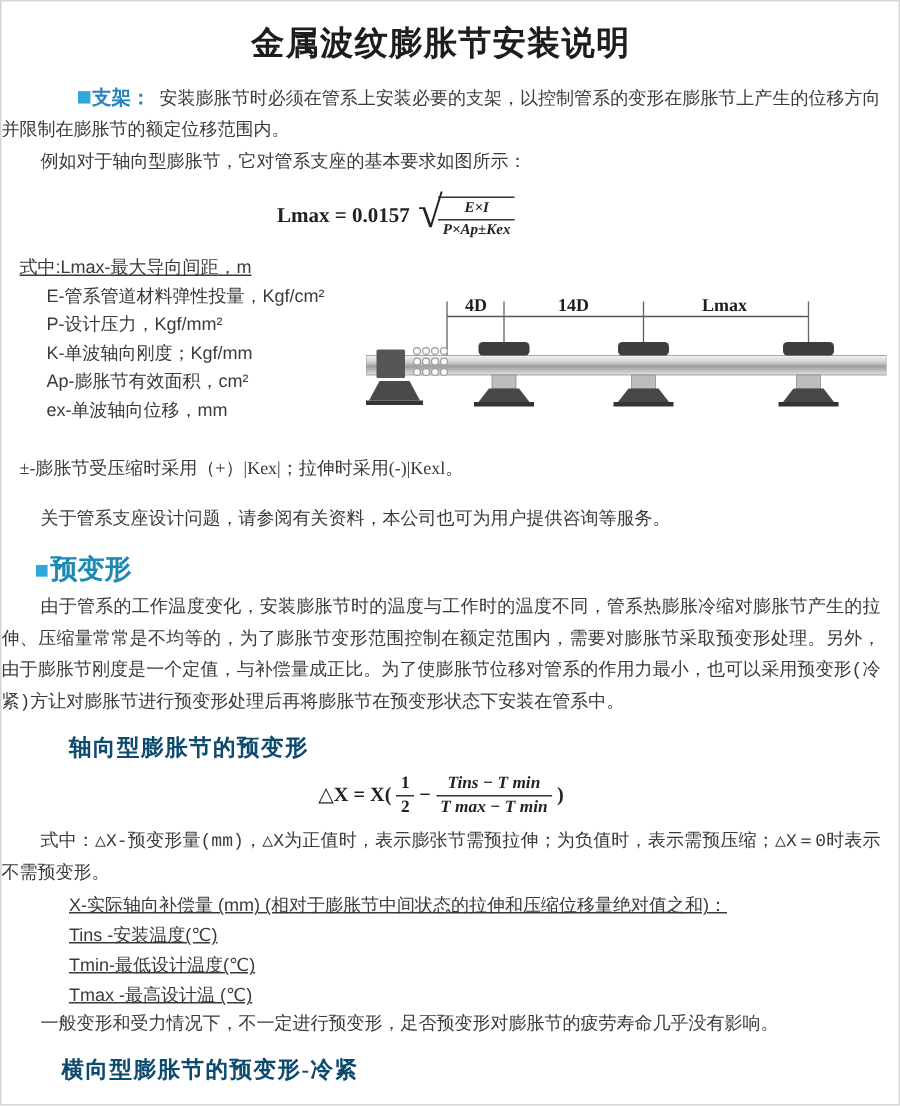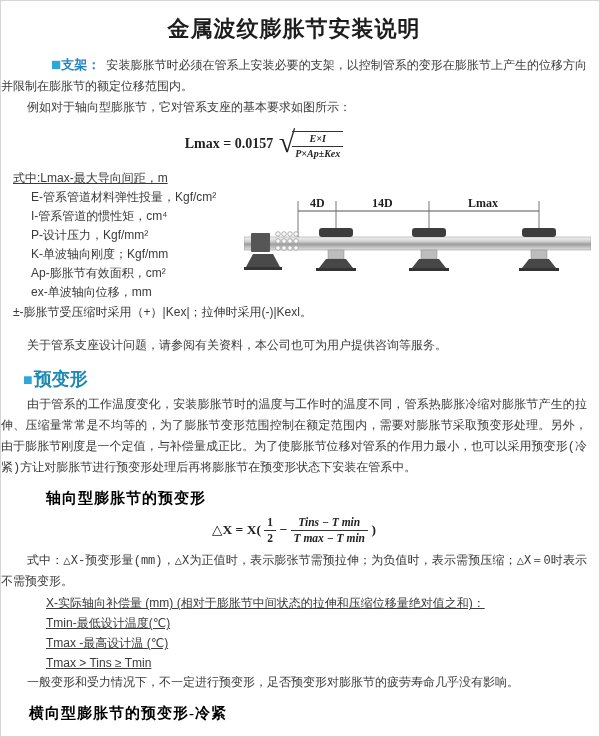--- a/index.html
+++ b/index.html
@@ -64,37 +64,37 @@
   
   .vars-row{position:relative;margin-top:3px;height:133px;}
   .var-line{
     margin:0 0 0 30px;
     font-size:12px;
     line-height:19px;
     white-space:nowrap;
   }
   .var-first{margin-left:12px;text-decoration:underline;}
   .diagram{position:absolute;top:26px;left:243px;}
-  .pm-line{margin:1px 0 0 12px;font-size:12px;line-height:19px;}
+  .pm-line{margin:1px 0 0 12px;font-size:12px;line-height:19px;font-family:Liberation Serif, serif;}
   .note-line{margin:14px 0 0 0;}
   
   .h2{
     margin:10px 0 4px 22px;
     font-size:18px;
     font-weight:bold;
     color:#1b89b4;
   }
   .h3{
     margin:10px 0 2px 45px;
     font-size:15px;
     font-weight:bold;
-    color:#000000;
+    color:#0c4a6e;
     letter-spacing:1px;
   }
-  .h3-left{margin-left:28px;font-family:Liberation Serif, serif;}
+  .h3-left{margin-left:40px;font-family:Liberation Serif, serif;}
   .list-line{
     margin:0 0 0 45px;
     font-size:12px;
     line-height:20px;
     text-decoration:underline;
   }
   .f2{font-size:13.5px;margin:8px 0 6px 0;}
   .f2 .frac{font-size:11.5px;}
   
   .dim-label{
@@ -117,21 +117,20 @@
 
   <div class="formula f1">
     <span>Lmax = 0.0157</span>
     <span class="sqrt-sign">√</span><span class="radicand"><span class="frac ital"><span class="num">E×I</span><span class="den">P×Ap±Kex</span></span></span>
   </div>
 
   <div class="vars-row">
     <div>
       <div class="var-line var-first">式中:Lmax-最大导向间距，m</div>
       <div class="var-line">E-管系管道材料弹性投量，Kgf/cm²</div>
-      <div class="var-line">I-管系管道的惯性矩，cm⁴</div>
       <div class="var-line">P-设计压力，Kgf/mm²</div>
       <div class="var-line">K-单波轴向刚度；Kgf/mm</div>
       <div class="var-line">Ap-膨胀节有效面积，cm²</div>
       <div class="var-line">ex-单波轴向位移，mm</div>
     </div>
 
     <svg class="diagram" width="347" height="108" viewBox="0 0 347 108">
       <defs>
         <linearGradient id="pipeGrad" x1="0" y1="0" x2="0" y2="1">
           <stop offset="0" stop-color="#f4f4f4"></stop>
@@ -208,22 +207,22 @@
     <span class="frac"><span class="num">1</span><span class="den">2</span></span>
     <span>−</span>
     <span class="frac ital"><span class="num">Tins − T min</span><span class="den">T max − T min</span></span>
     <span>)</span>
   </div>
 
   <p class="para indent2">式中：△X-预变形量(mm)，△X为正值时，表示膨张节需预拉伸；为负值时，表示需预压缩；△X＝0时表示不需预变形。</p>
 
   <div>
     <div class="list-line">X-实际轴向补偿量 (mm) (相对于膨胀节中间状态的拉伸和压缩位移量绝对值之和)：</div>
+    <div class="list-line">Tins -安装温度(℃)</div>
     <div class="list-line">Tmin-最低设计温度(℃)</div>
     <div class="list-line">Tmax -最高设计温 (℃)</div>
-    <div class="list-line">Tmax &gt; Tins ≥ Tmin</div>
   </div>
 
   <p class="para indent2">一般变形和受力情况下，不一定进行预变形，足否预变形对膨胀节的疲劳寿命几乎没有影响。</p>
 
   <div class="h3 h3-left">横向型膨胀节的预变形-冷紧</div>
 
 </div>
 
 </body></html>

